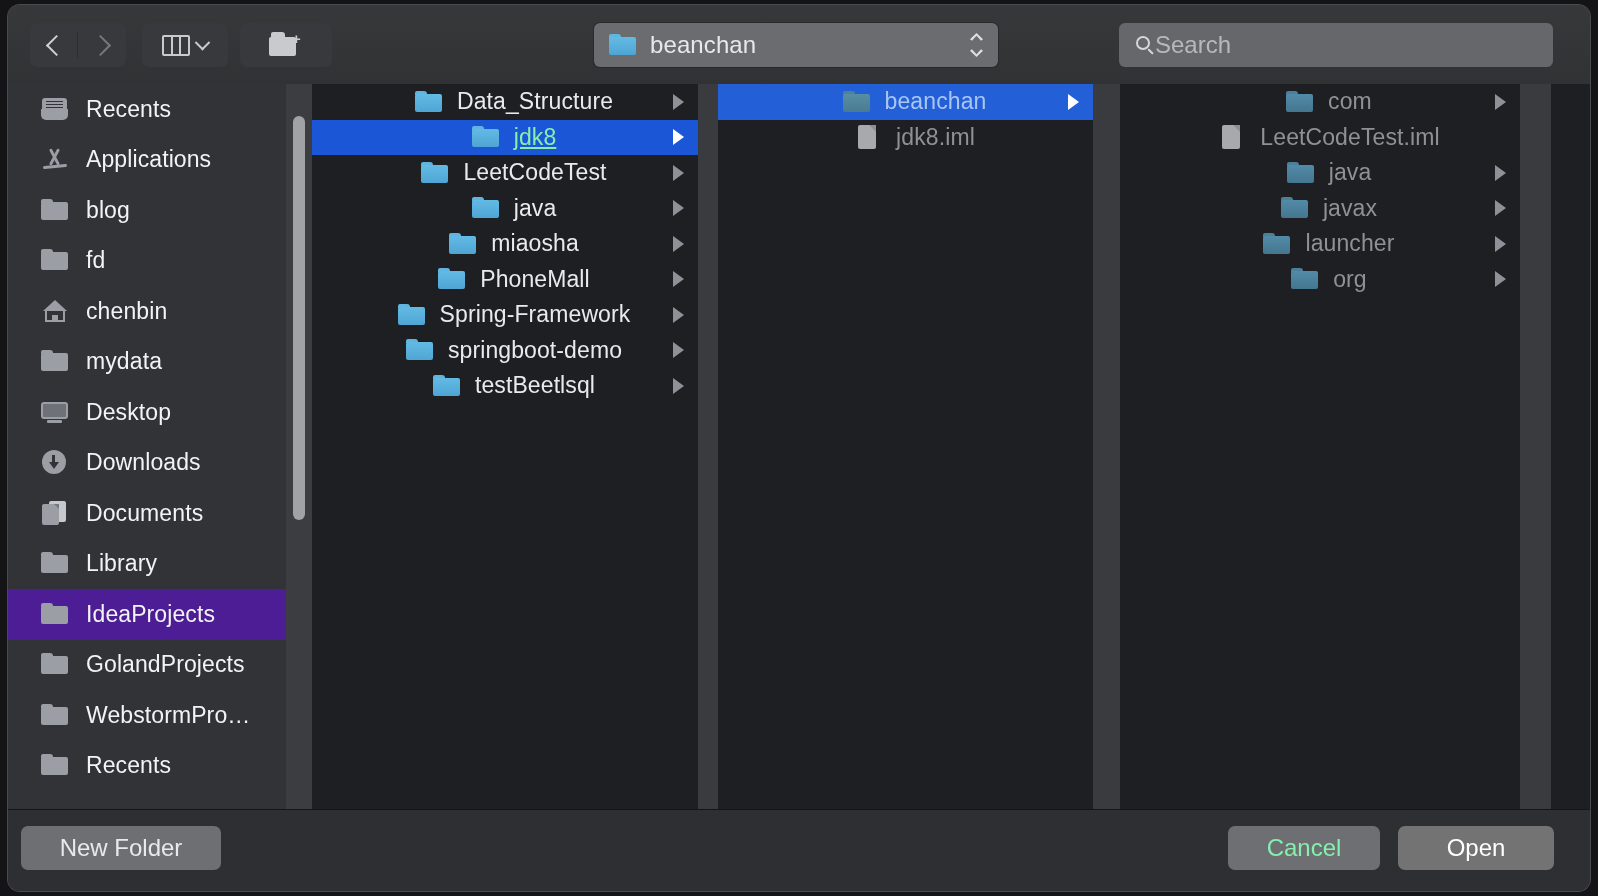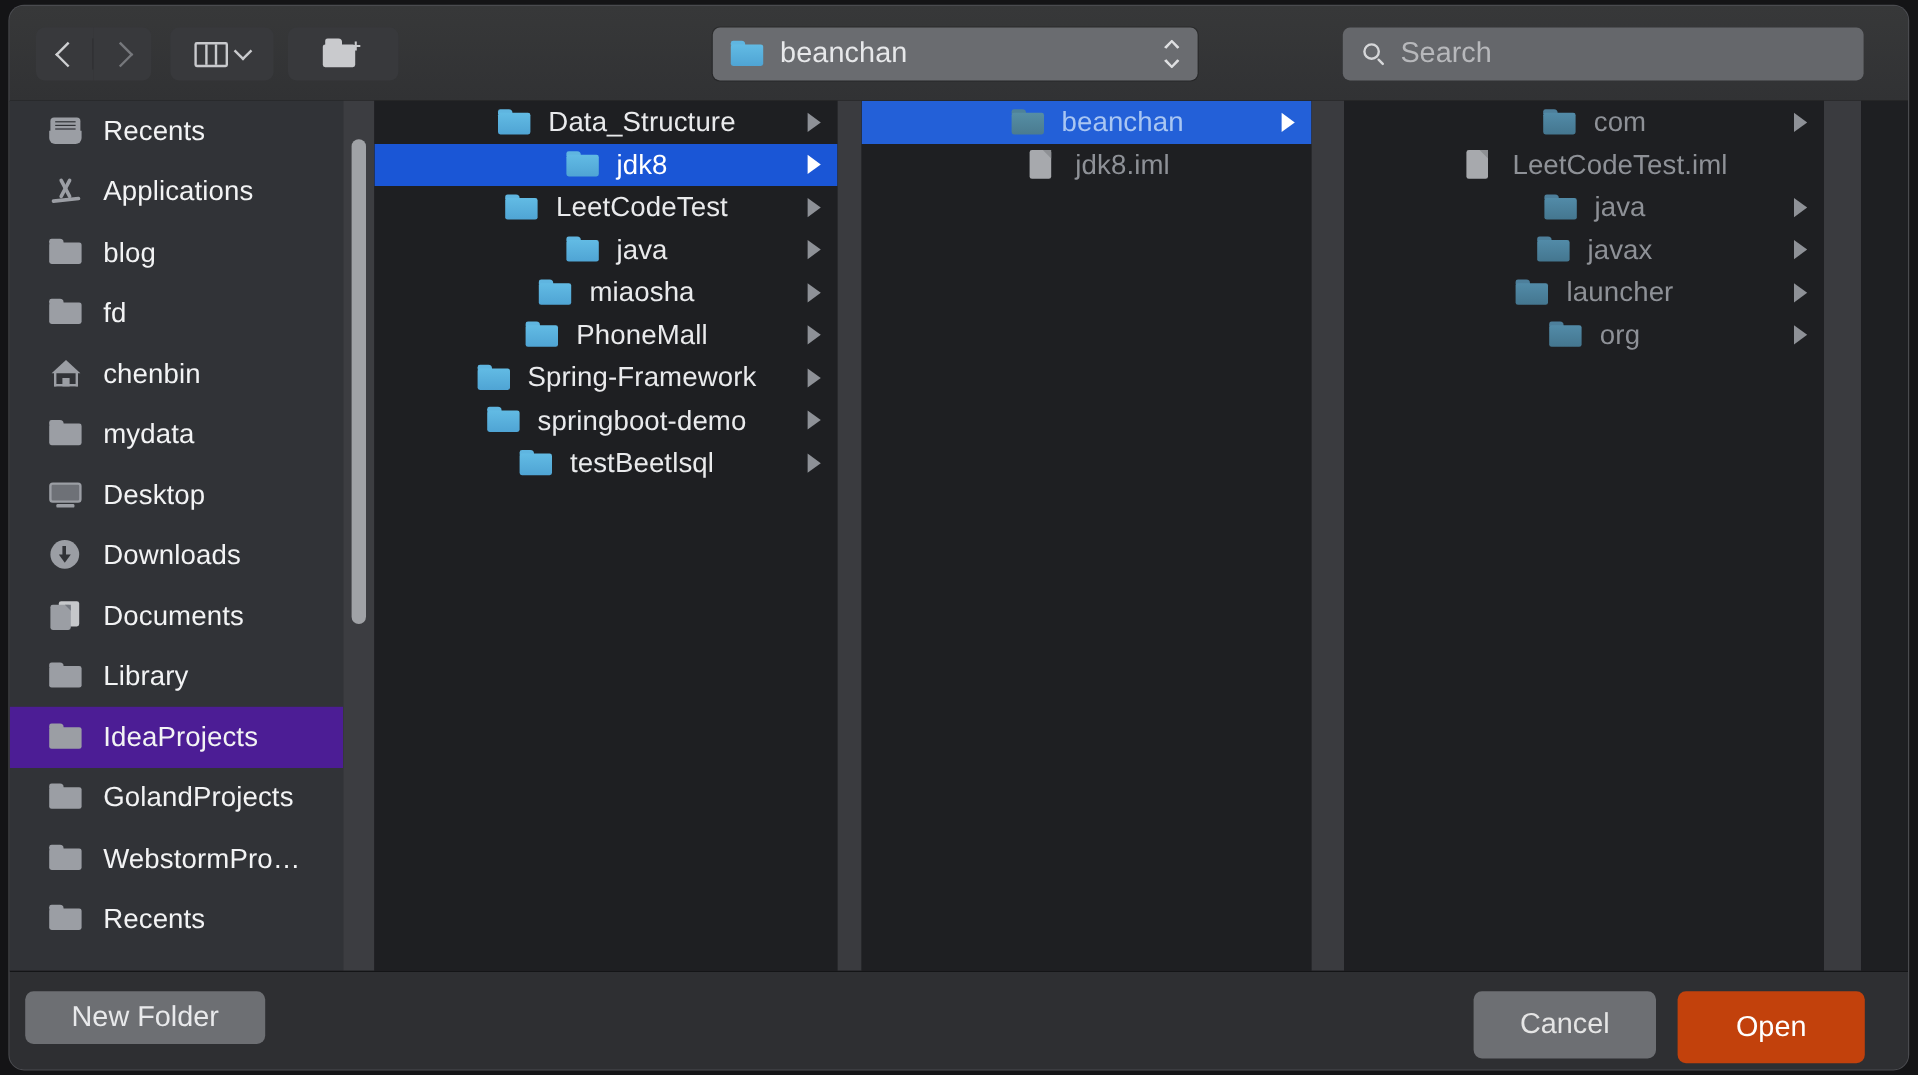--- a/index.html
+++ b/index.html
@@ -166,21 +166,20 @@
     left: 12px; top: 12px;
     width: 7px; height: 2.3px;
     background: #d6d7d9;
     transform: rotate(45deg);
     transform-origin: left center;
     border-radius: 2px;
   }
   #search-placeholder {
     color: #b7b8bb;
     font-size: 24px;
-    margin-left: 12px;
   }
 
   
   #body {
     position: absolute;
     left: 0; top: 79px;
     width: 1582px; height: 725px;
     background: #1e1f22;
   }
 
@@ -376,21 +375,21 @@
   .row.sel-active   { background: #1a56d6; }
   .row.sel-inactive { background: #2360d8; }
   .row-label {
     font-size: 23px;
     margin-left: 13px;
     white-space: nowrap;
     letter-spacing: .1px;
   }
   .row.c-bright .row-label { color: #e9eaec; }
   .row.c-dim    .row-label { color: #8e9197; }
-  .row.sel-active   .row-label { color: #ffffff; }
+  .row.sel-active   .row-label { color: #86efac; text-decoration: underline; }
   .row.sel-inactive .row-label { color: #a9c6f2; }
 
   .disclosure {
     position: absolute;
     right: 14px;
     width: 0; height: 0;
     border-top: 8px solid transparent;
     border-bottom: 8px solid transparent;
     border-left: 11px solid #8e9197;
   }
@@ -449,28 +448,28 @@
     box-sizing: border-box;
   }
   #btn-new-folder {
     left: 13px; top: 16px;
     width: 200px; height: 44px;
     background: #6d6f73;
     color: #e8e9eb;
   }
   #btn-cancel {
     left: 1220px; top: 16px;
-    width: 152px; height: 56px;
+    width: 152px; height: 44px;
     background: #6d6f73;
-    color: #e5e5e5;
+    color: #86efac;
   }
   #btn-open {
     left: 1390px; top: 16px;
-    width: 156px; height: 60px;
-    background: #c2410c;
+    width: 156px; height: 44px;
+    background: #737373;
     color: #ffffff;
   }
 </style>
 </head>
 <body>
 
 <div id="window">
 
   <div id="toolbar">
 

